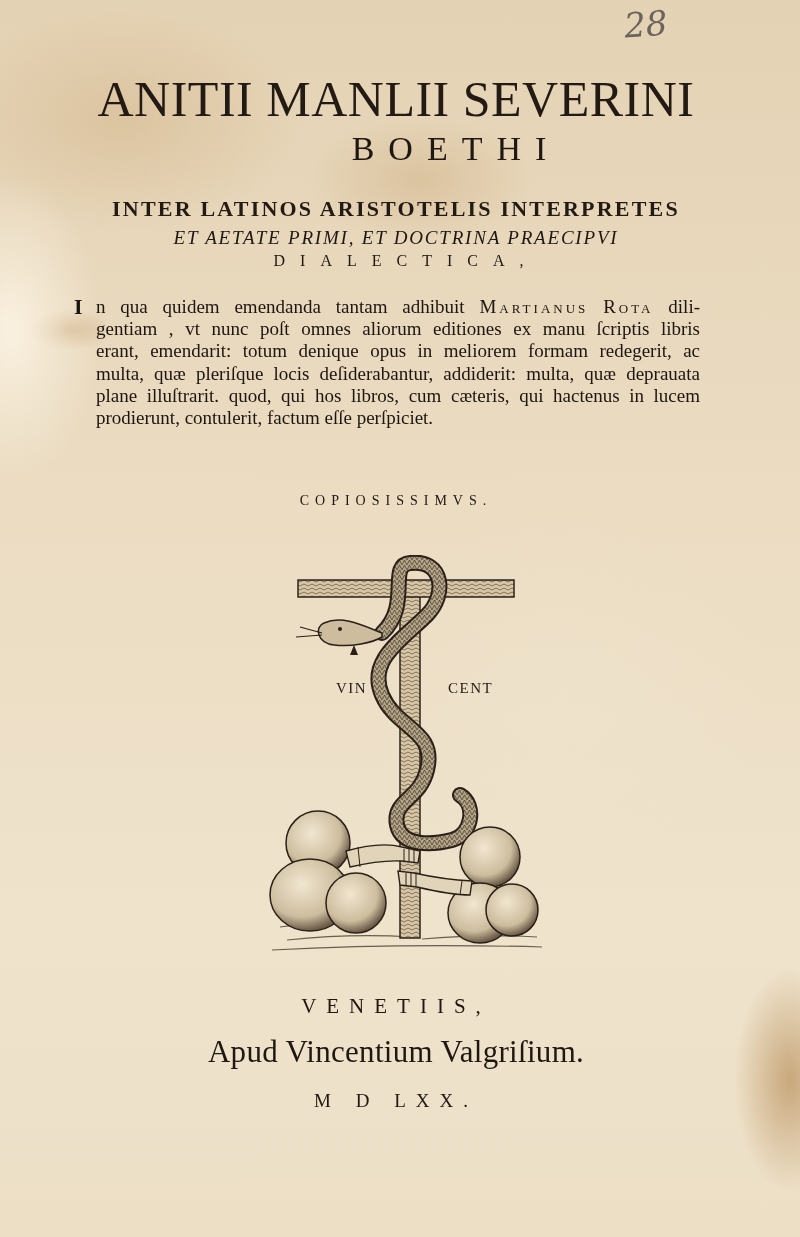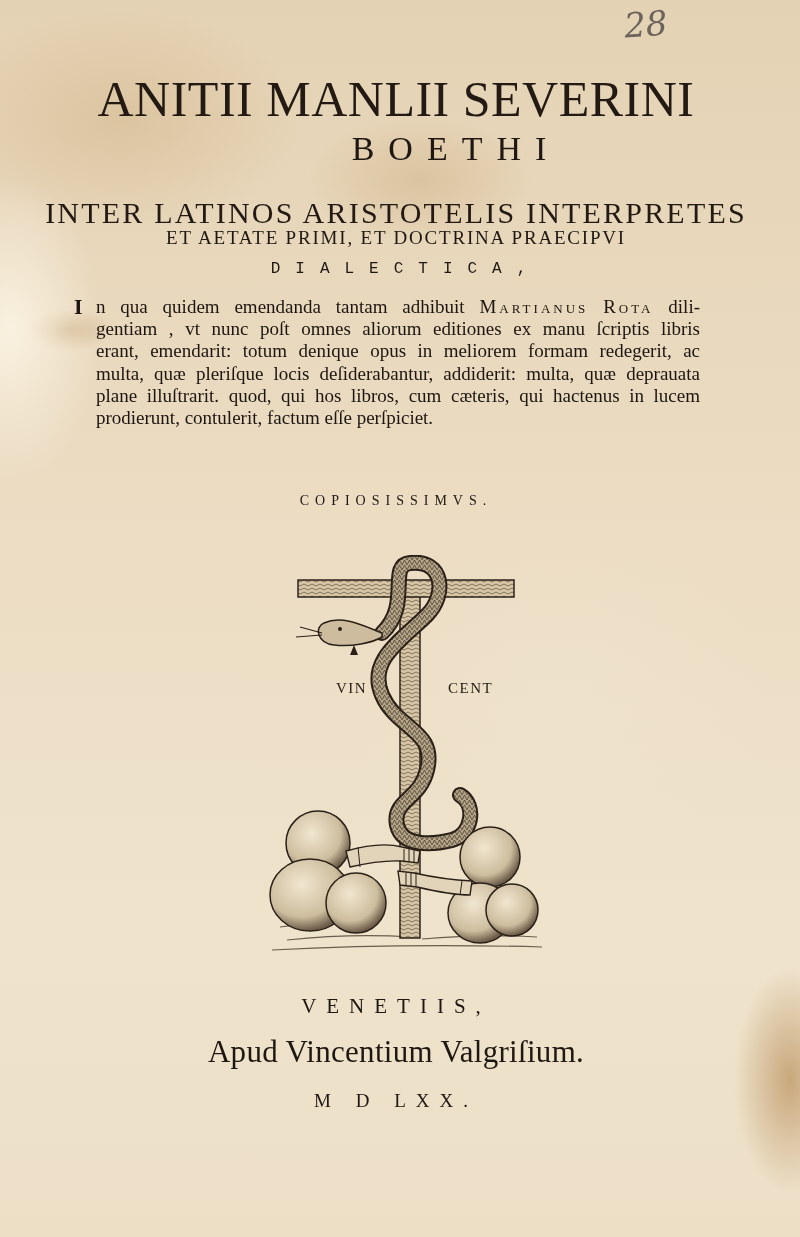--- a/index.html
+++ b/index.html
@@ -21,23 +21,23 @@
       linear-gradient(180deg, #e4d2b4 0%, #ebdcc2 40%, #efe3cc 75%, #ecdfc6 100%);
   }
   .line { position: absolute; left: 0; width: 792px; text-align: center; white-space: nowrap; }
 
   .shelfmark {
     position: absolute; left: 624px; top: 4px; font-size: 34px; color: #6c645c;
     font-family: "DejaVu Serif", serif; font-style: italic; transform: rotate(-4deg);
   }
   .title-1 { top: 70px; font-size: 50px; letter-spacing: 0.5px; color: #221a13; }
   .title-2 { top: 130px; font-size: 34px; letter-spacing: 14px; padding-left: 120px; box-sizing: border-box; }
-  .sub-1 { top: 196px; font-size: 30px; letter-spacing: 2.2px; color: #221a13; }
-  .sub-2 { top: 227px; font-size: 19px; letter-spacing: 1.8px; }
-  .sub-3 { top: 260px; font-size: 16px; letter-spacing: 15px; padding-left: 20px; box-sizing: border-box; font-family: Liberation Mono, monospace; }
+  .sub-1 { top: 196px; font-size: 22px; letter-spacing: 2.2px; color: #221a13; font-weight: bold; }
+  .sub-2 { top: 227px; font-size: 19px; letter-spacing: 1.8px; font-style: italic; }
+  .sub-3 { top: 252px; font-size: 16px; letter-spacing: 15px; padding-left: 20px; box-sizing: border-box; }
 
   .para {
     position: absolute; left: 96px; top: 296px; width: 604px;
     font-size: 19px; line-height: 22.2px; color: #1c1510;
     text-align: justify;
   }
   .para .pline { display: block; text-align-last: justify; white-space: nowrap; }
   .para .pline.last { text-align-last: left; }
   .para .dropcap { position: absolute; left: -22px; top: 0; font-size: 22px; font-weight: bold; }
   .sc { font-variant: small-caps; letter-spacing: 3px; }

